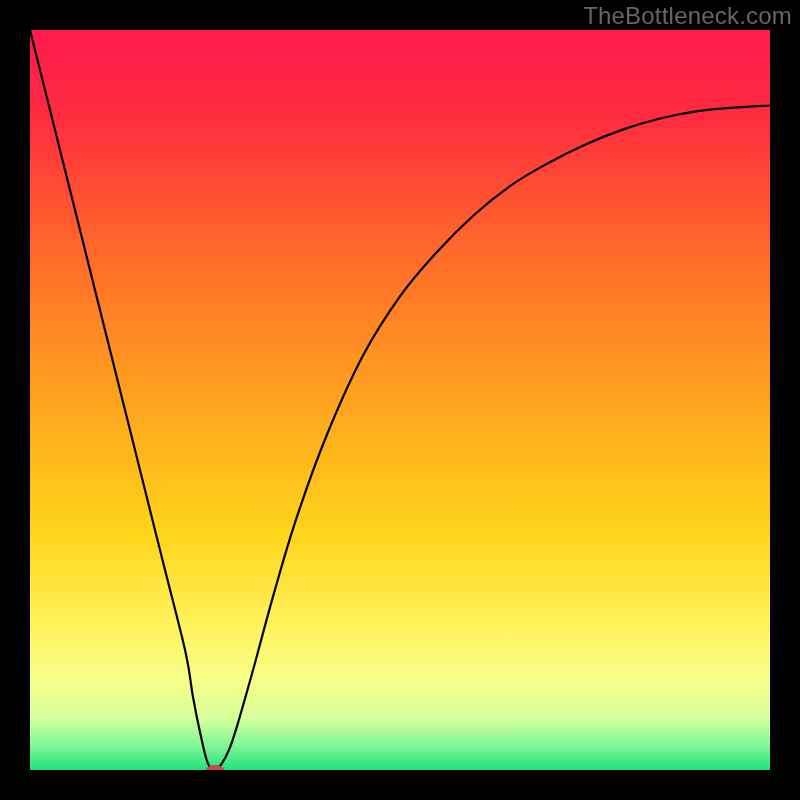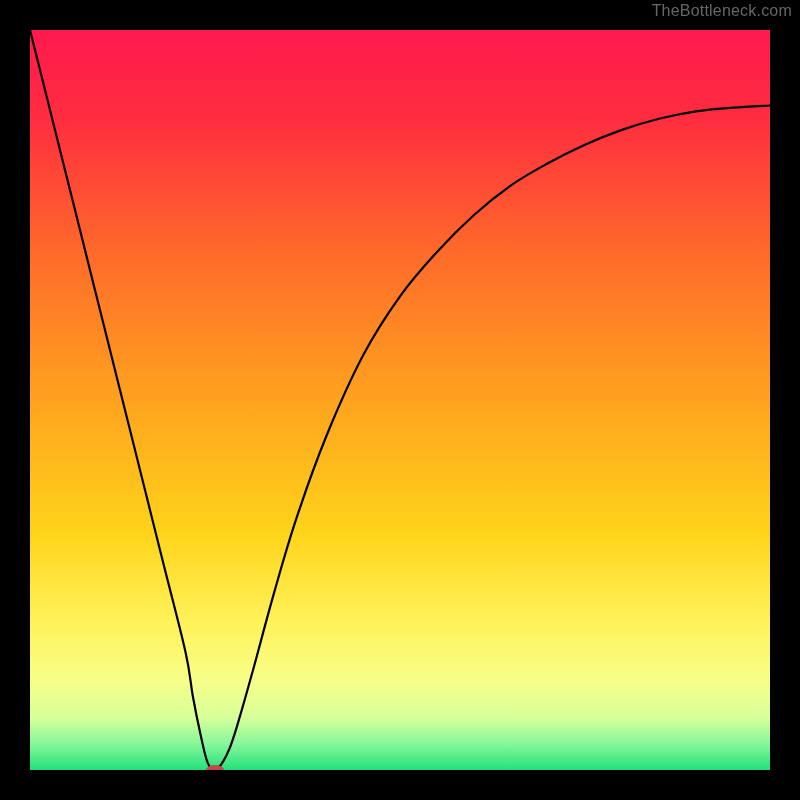--- a/index.html
+++ b/index.html
@@ -15,21 +15,21 @@
     position: relative;
     width: 800px;
     height: 800px;
     background: #000;
   }
   .watermark {
     position: absolute;
     top: 2px;
     right: 8px;
     color: #666;
-    font-size: 16px;
+    font-size: 24px;
     font-weight: 500;
     letter-spacing: 0.2px;
     z-index: 10;
   }
   .plot-frame {
     position: absolute;
     left: 30px;
     top: 30px;
     width: 740px;
     height: 740px;

